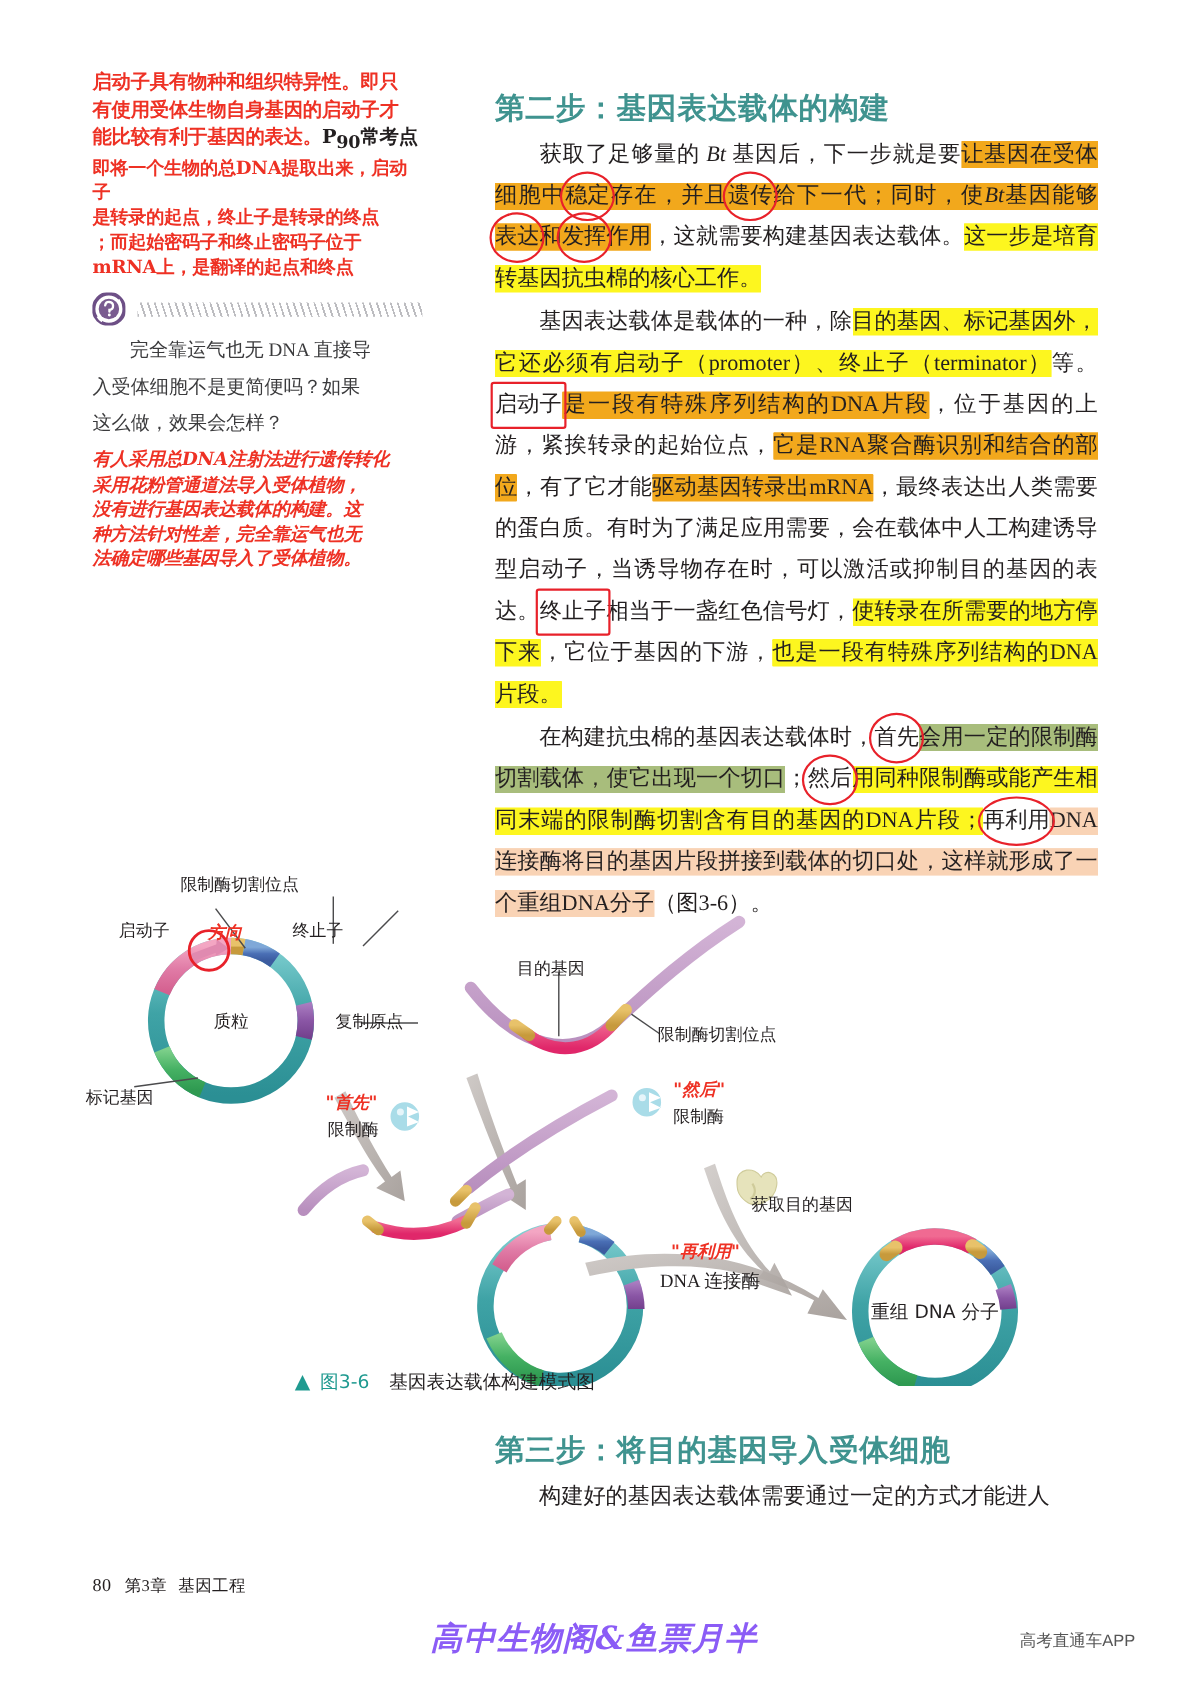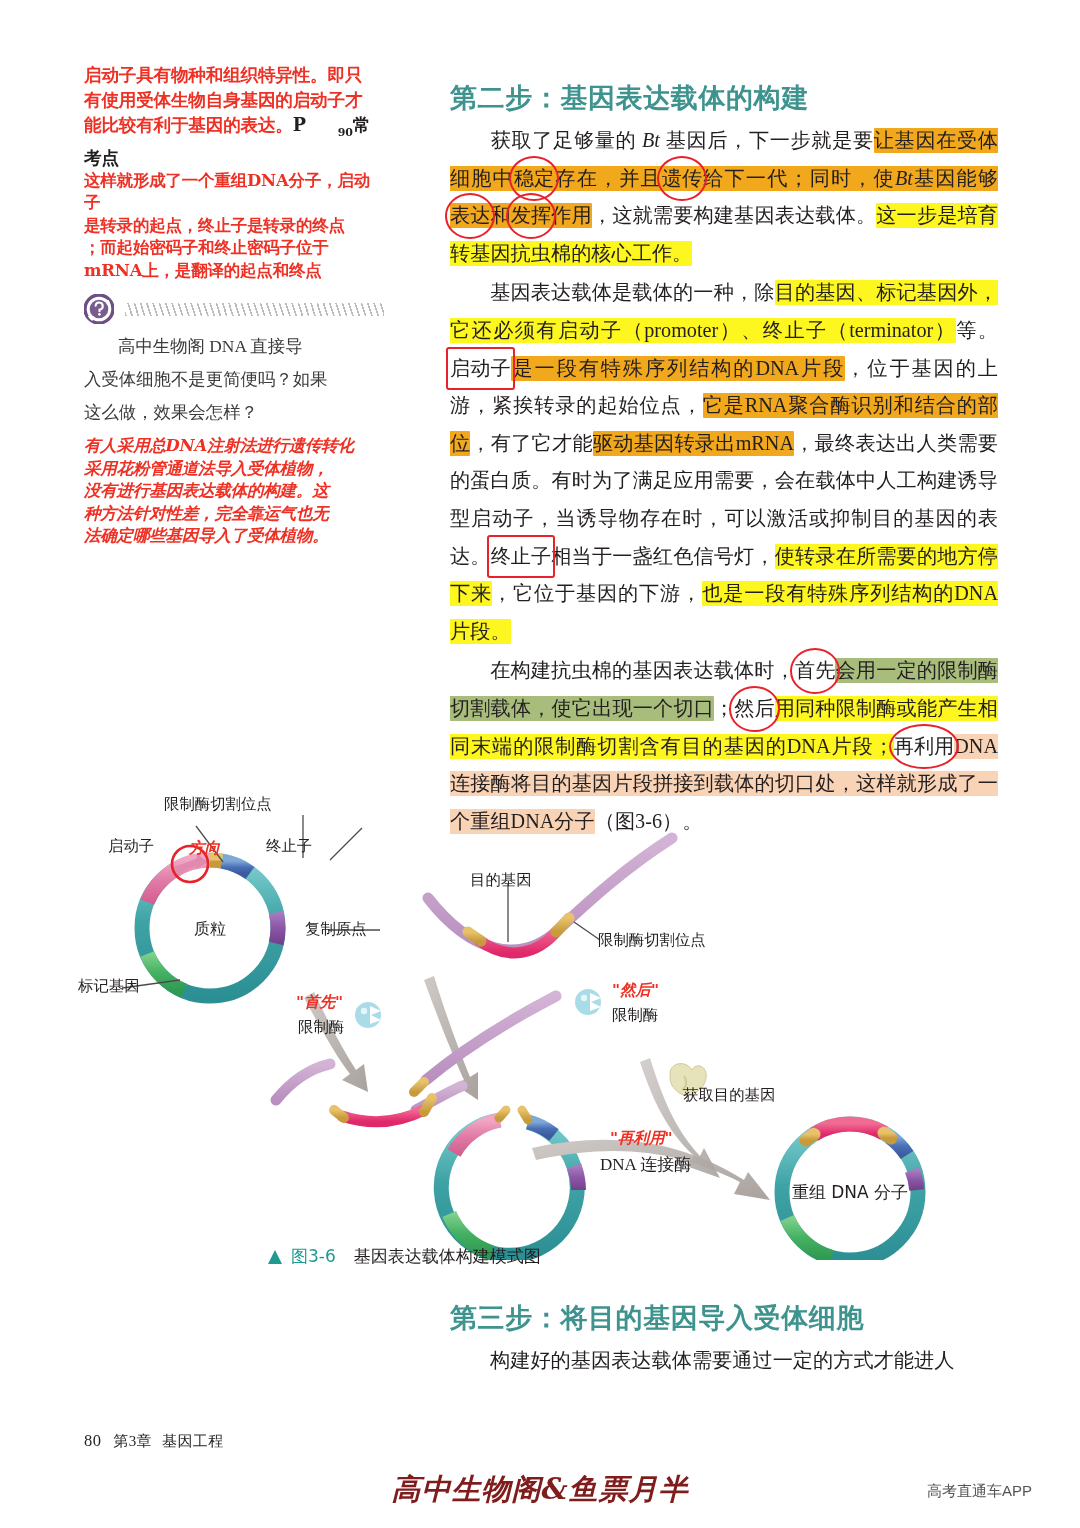--- a/index.html
+++ b/index.html
@@ -23,21 +23,21 @@
     font-size:17.6px;
     line-height:25px;
     letter-spacing:-0.2px;
   }
   .note-red .kaiti{
     font-size:16.5px;
     line-height:22.5px;
     display:block;
   }
   .black-inline{color:#231f20;font-weight:600;}
-  .sub{font-size:11px;vertical-align:sub;margin-left:32px;}
+  .sub{font-size:16px;vertical-align:sub;}
 
   .qrow{display:flex;align-items:center;margin:10px 0 4px 0;height:34px;}
   .q-icon{width:30px;height:30px;flex:none;position:relative;}
   .hatch{
     margin-left:11px;flex:1;height:13px;
     background:repeating-linear-gradient(72deg,#b9b9bd 0 1.6px,transparent 1.6px 6px);
     opacity:.95;
   }
 
   .q-body{
@@ -125,63 +125,63 @@
   
   .folio{
     position:absolute;left:84px;top:1431px;
     font-family:"Liberation Serif","DejaVu Serif",serif;
     font-size:16.5px;color:#231f20;letter-spacing:.4px;
   }
   .folio .pg{margin-right:12px;}
   .folio .ch{margin-right:10px;font-size:15px;margin-top:48px;}
   .watermark{
     position:absolute;left:0;top:1470px;width:1080px;text-align:center;
-    color:#7f1d1d;
+    color:#8b5cf6;
     font-family:"DejaVu Serif","Liberation Serif",serif;
     font-style:italic;font-weight:bold;font-size:29px;letter-spacing:1px;
   }
   .app-mark{
     position:absolute;right:48px;top:1482px;
     color:#555;font-family:"Liberation Sans","DejaVu Sans",sans-serif;
     font-size:15px;
   }
 </style>
 </head>
 <body>
 
 <div class="page">
 
   <div class="left-col">
 
     <div class="note-red">
       <span>启动子具有物种和组织特异性。即只</span><br>
       <span>有使用受体生物自身基因的启动子才</span><br>
       <span>能比较有利于基因的表达。</span><span class="black-inline"><span>P</span><span class="sub">90</span><span>常考点</span></span>
-      <span class="kaiti">这样就形成了一个重组DNA分子，启动子</span>
+      <span class="kaiti">即将一个生物的总DNA提取出来，启动子</span>
       <span class="kaiti">是转录的起点，终止子是转录的终点</span>
       <span class="kaiti">；而起始密码子和终止密码子位于</span>
       <span class="kaiti">mRNA上，是翻译的起点和终点</span>
     </div>
 
     <div class="qrow">
       <span class="q-icon">
         <svg width="30" height="30" viewBox="0 0 30 30">
           <circle cx="15" cy="15" r="14" fill="none" stroke="#6d4f86" stroke-width="3.4"></circle>
           <circle cx="15" cy="15" r="9.3" fill="#7a5b90"></circle>
           <path d="M11.6 11.6a3.6 3.6 0 1 1 3.9 4.1v1.6" fill="none" stroke="#ffffff" stroke-width="2.1" stroke-linecap="round"></path>
           <circle cx="15.4" cy="20.3" r="1.35" fill="#ffffff"></circle>
           <path d="M23.5 6.5 A12 12 0 0 1 25.5 13" fill="none" stroke="#ffffff" stroke-width="2.6"></path>
           <path d="M5 21.5 A12 12 0 0 0 9 25.8" fill="none" stroke="#ffffff" stroke-width="2.6"></path>
         </svg>
       </span>
       <span class="hatch"></span>
     </div>
 
     <div class="q-body">
-      <span class="ind"></span><span>高中生物阁 DNA 直接导</span><br>
+      <span class="ind"></span><span>完全靠运气也无 DNA 直接导</span><br>
       <span>入受体细胞不是更简便吗？如果</span><br>
       <span>这么做，效果会怎样？</span>
     </div>
 
     <div class="note-red note-red2">
       <span class="kaiti">有人采用总DNA注射法进行遗传转化</span>
       <span class="kaiti">采用花粉管通道法导入受体植物，</span>
       <span class="kaiti">没有进行基因表达载体的构建。这</span>
       <span class="kaiti">种方法针对性差，完全靠运气也无</span>
       <span class="kaiti">法确定哪些基因导入了受体植物。</span>
@@ -350,21 +350,21 @@
         <text x="0" y="6" text-anchor="middle" font-family="'DejaVu Sans','Liberation Sans',sans-serif" font-size="17" fill="#231f20">重组 DNA 分子</text>
       </g>
     </svg>
 
     
     <span class="fig-label" style="left:84px;top:14px;">限制酶切割位点</span>
     <span class="fig-label" style="left:28px;top:56px;">启动子</span>
     <span class="fig-red" style="left:109px;top:58px;">方向</span>
     <span class="fig-label" style="left:186px;top:56px;">终止子</span>
     <span class="fig-label" style="left:225px;top:139px;">复制原点</span>
-    <span class="fig-label" style="left:-2px;top:196px;">标记基因</span>
+    <span class="fig-label" style="left:-2px;top:208px;">标记基因</span>
 
     <span class="fig-label" style="left:390px;top:90px;">目的基因</span>
     <span class="fig-label" style="left:518px;top:150px;">限制酶切割位点</span>
 
     <span class="fig-red" style="left:216px;top:212px;">"首先"</span>
     <span class="fig-label" style="left:218px;top:237px;">限制酶</span>
 
     <span class="fig-red" style="left:532px;top:200px;">"然后"</span>
     <span class="fig-label" style="left:532px;top:225px;">限制酶</span>
 

